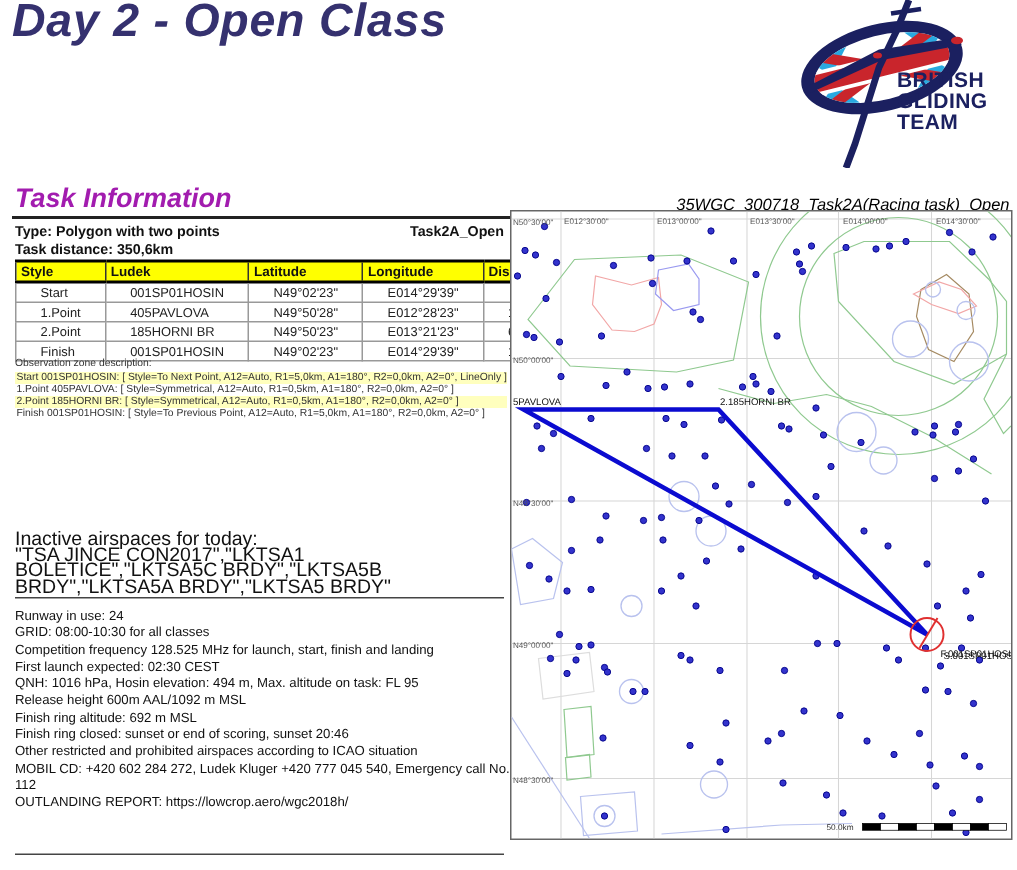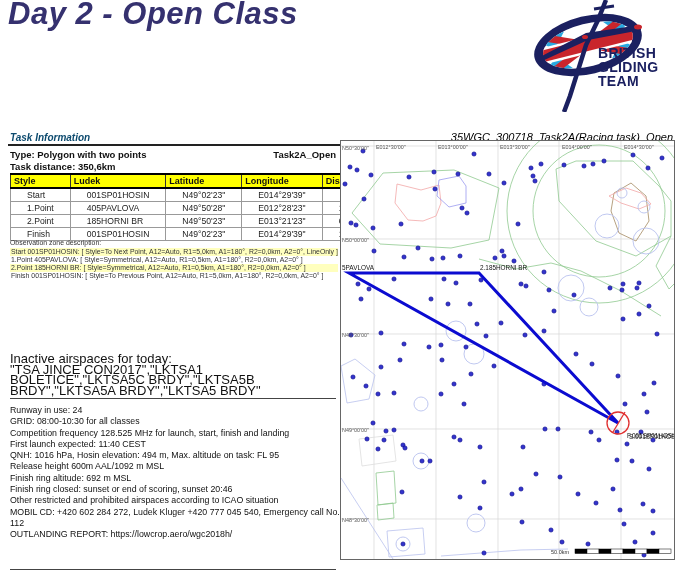--- a/index.html
+++ b/index.html
@@ -2,21 +2,21 @@
 <html><head>
 <meta charset="utf-8">
 <style>
   html,body{margin:0;padding:0;background:#fff;}
   .page{position:relative;width:678px;height:580px;background:#fff;overflow:hidden;
         font-family:"Liberation Sans",sans-serif;color:#111;}
   .title{position:absolute;left:8px;top:-8px;font-size:31px;font-weight:bold;font-style:italic;
          color:#35316f;letter-spacing:.5px;line-height:1.4;}
   .logo{position:absolute;left:528px;top:0;width:148px;height:112px;}
   .hdrrow{position:absolute;left:8px;top:126px;width:665px;height:18px;border-bottom:2px solid #222;}
-  .hdr-left{position:absolute;left:2px;bottom:1px;font-size:10px;font-weight:bold;font-style:italic;color:#0c4a6e;}
+  .hdr-left{position:absolute;left:2px;bottom:1px;font-size:18px;font-weight:bold;font-style:italic;color:#a21caf;}
   .hdr-right{position:absolute;right:0;bottom:1px;font-size:11px;font-style:italic;color:#000;}
   .typerow{position:absolute;left:10px;top:149px;width:326px;font-size:9.5px;font-weight:bold;}
   .typerow .rt{float:right;}
   .distrow{position:absolute;left:10px;top:161px;width:326px;font-size:9.5px;font-weight:bold;}
   table.task{position:absolute;left:10px;top:173px;width:326px;border-collapse:collapse;font-size:8.6px;}
   table.task th{background:#ffff00;text-align:left;font-size:9px;padding:1px 3px;
        border:1px solid #333;border-top:2px solid #000;border-bottom:2px solid #000;}
   table.task td{border:1px solid #999;padding:1px 16px;color:#222;height:10px;}
   .obs{position:absolute;left:10px;top:239px;width:328px;font-size:6.9px;color:#333;}
   .obs-title{margin-bottom:1.5px;}
@@ -138,21 +138,21 @@
     <div>Inactive airspaces for today:</div>
     <div>"TSA JINCE CON2017","LKTSA1 BOLETICE","LKTSA5C BRDY","LKTSA5B BRDY","LKTSA5A BRDY","LKTSA5 BRDY"</div>
   </div>
 
   <div class="rule" style="top:398px"></div>
 
   <div class="info" id="info-lines">
       <div class="info-line">Runway in use: 24</div>
       <div class="info-line">GRID: 08:00-10:30 for all classes</div>
       <div class="info-line">Competition frequency 128.525 MHz for launch, start, finish and landing</div>
-      <div class="info-line">First launch expected: 11:40 CEST</div>
+      <div class="info-line">First launch expected: 02:30 CEST</div>
       <div class="info-line">QNH: 1016 hPa, Hosin elevation: 494 m, Max. altitude on task: FL 95</div>
       <div class="info-line">Release height 600m AAL/1092 m MSL</div>
       <div class="info-line">Finish ring altitude: 692 m MSL</div>
       <div class="info-line">Finish ring closed: sunset or end of scoring, sunset 20:46</div>
       <div class="info-line">Other restricted and prohibited airspaces according to ICAO situation</div>
       <div class="info-line">MOBIL CD: +420 602 284 272, Ludek Kluger +420 777 045 540, Emergency call No. 112</div>
       <div class="info-line">OUTLANDING REPORT: https://lowcrop.aero/wgc2018h/</div>
     </div>
 
   <div class="rule" style="top:569px"></div>

